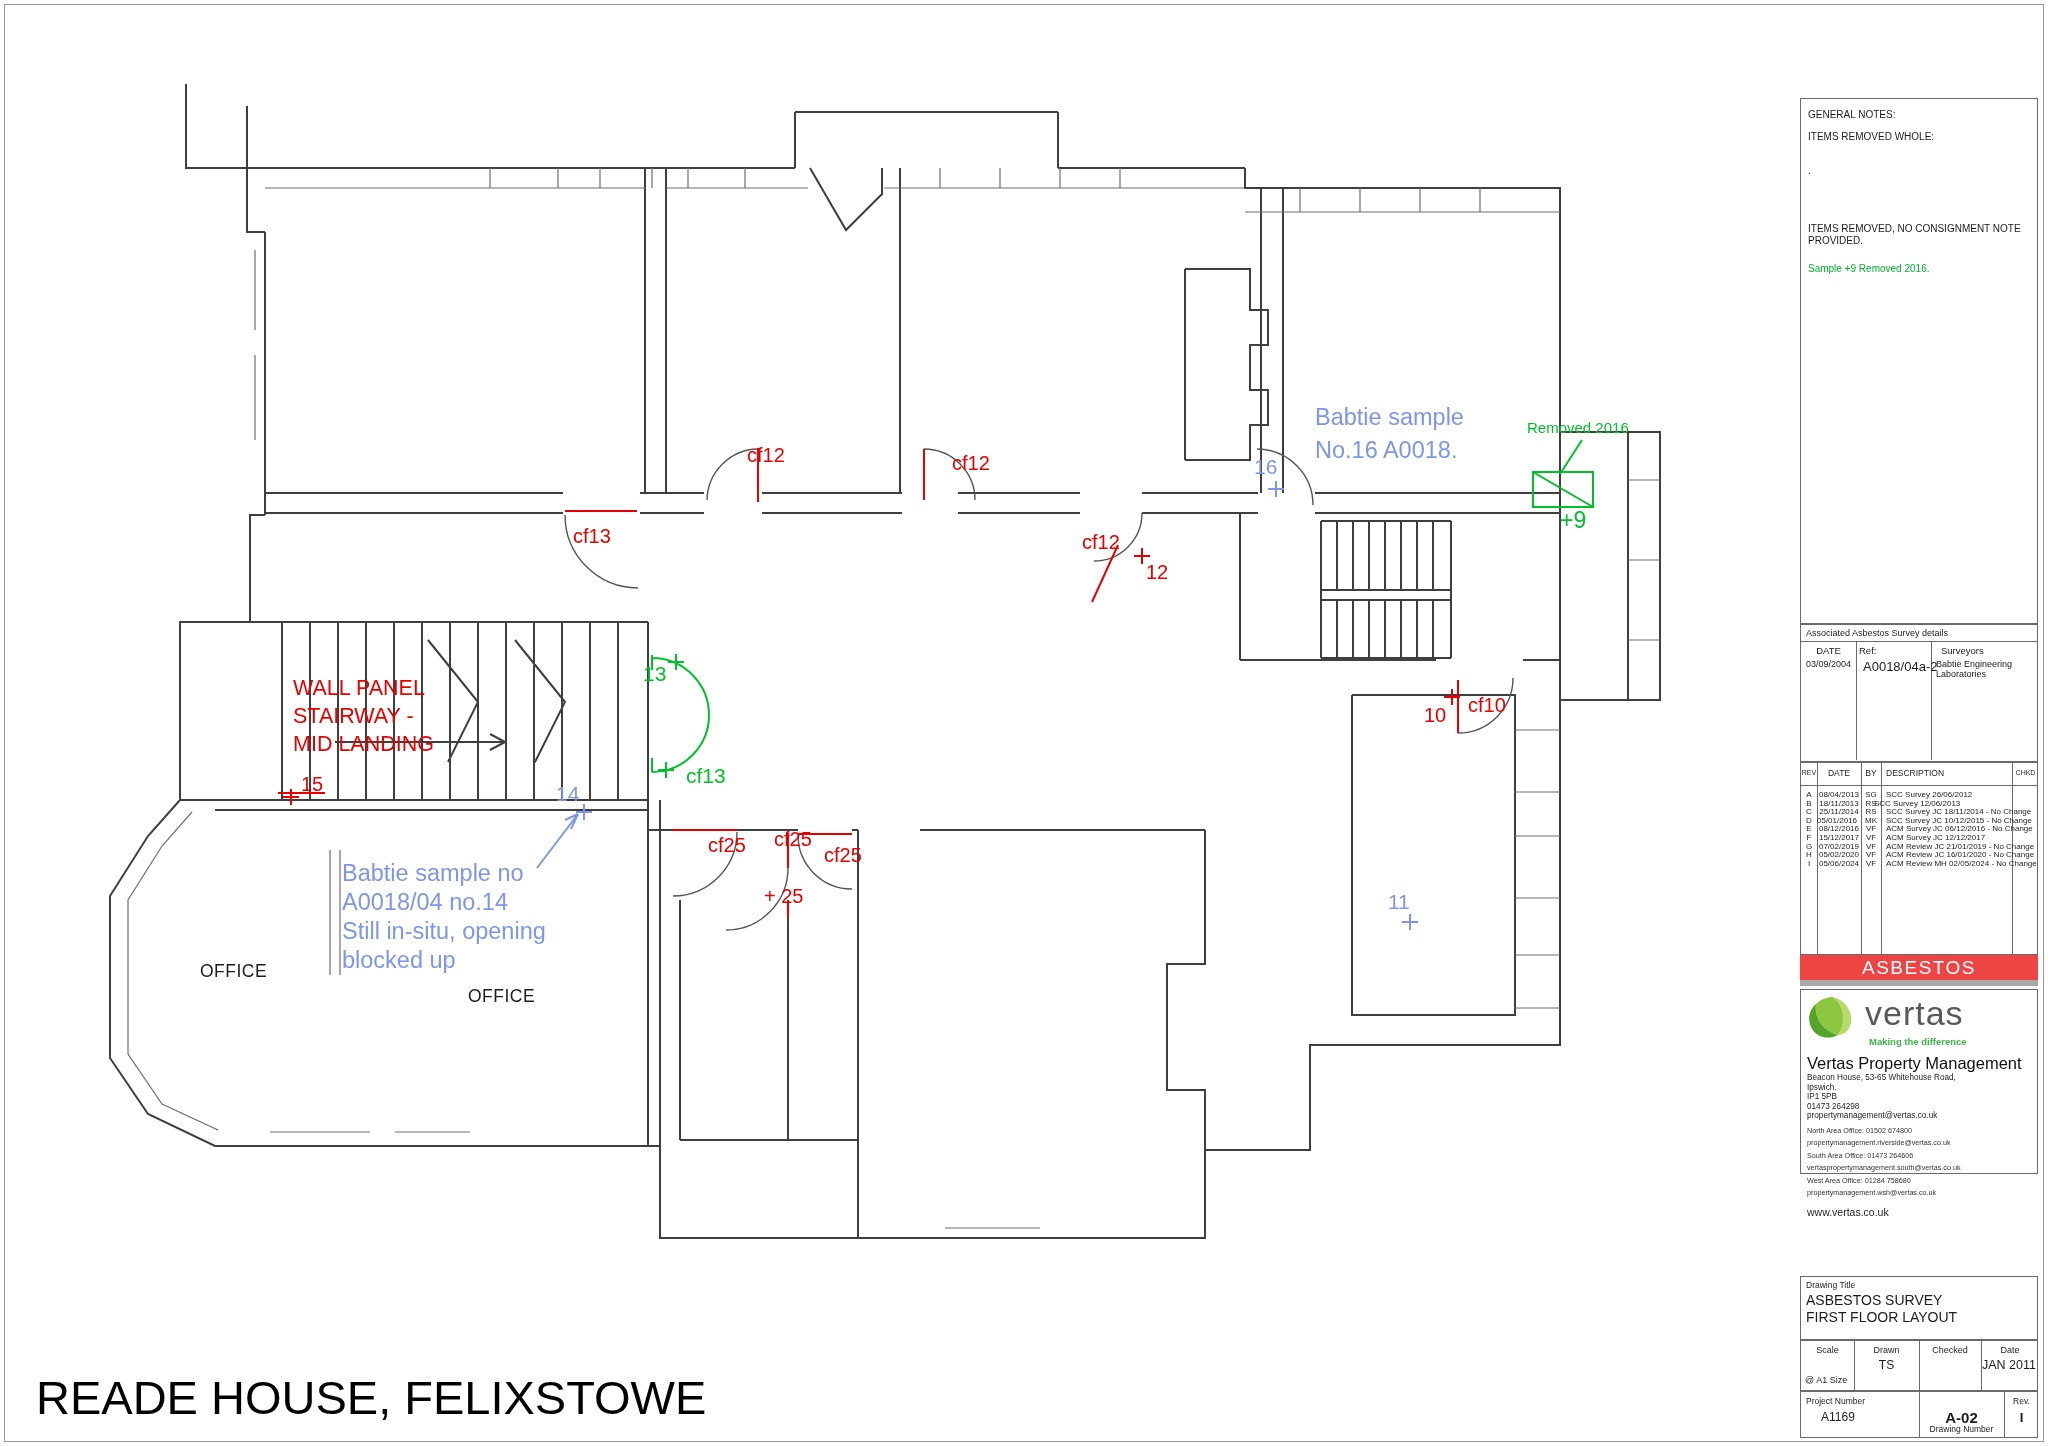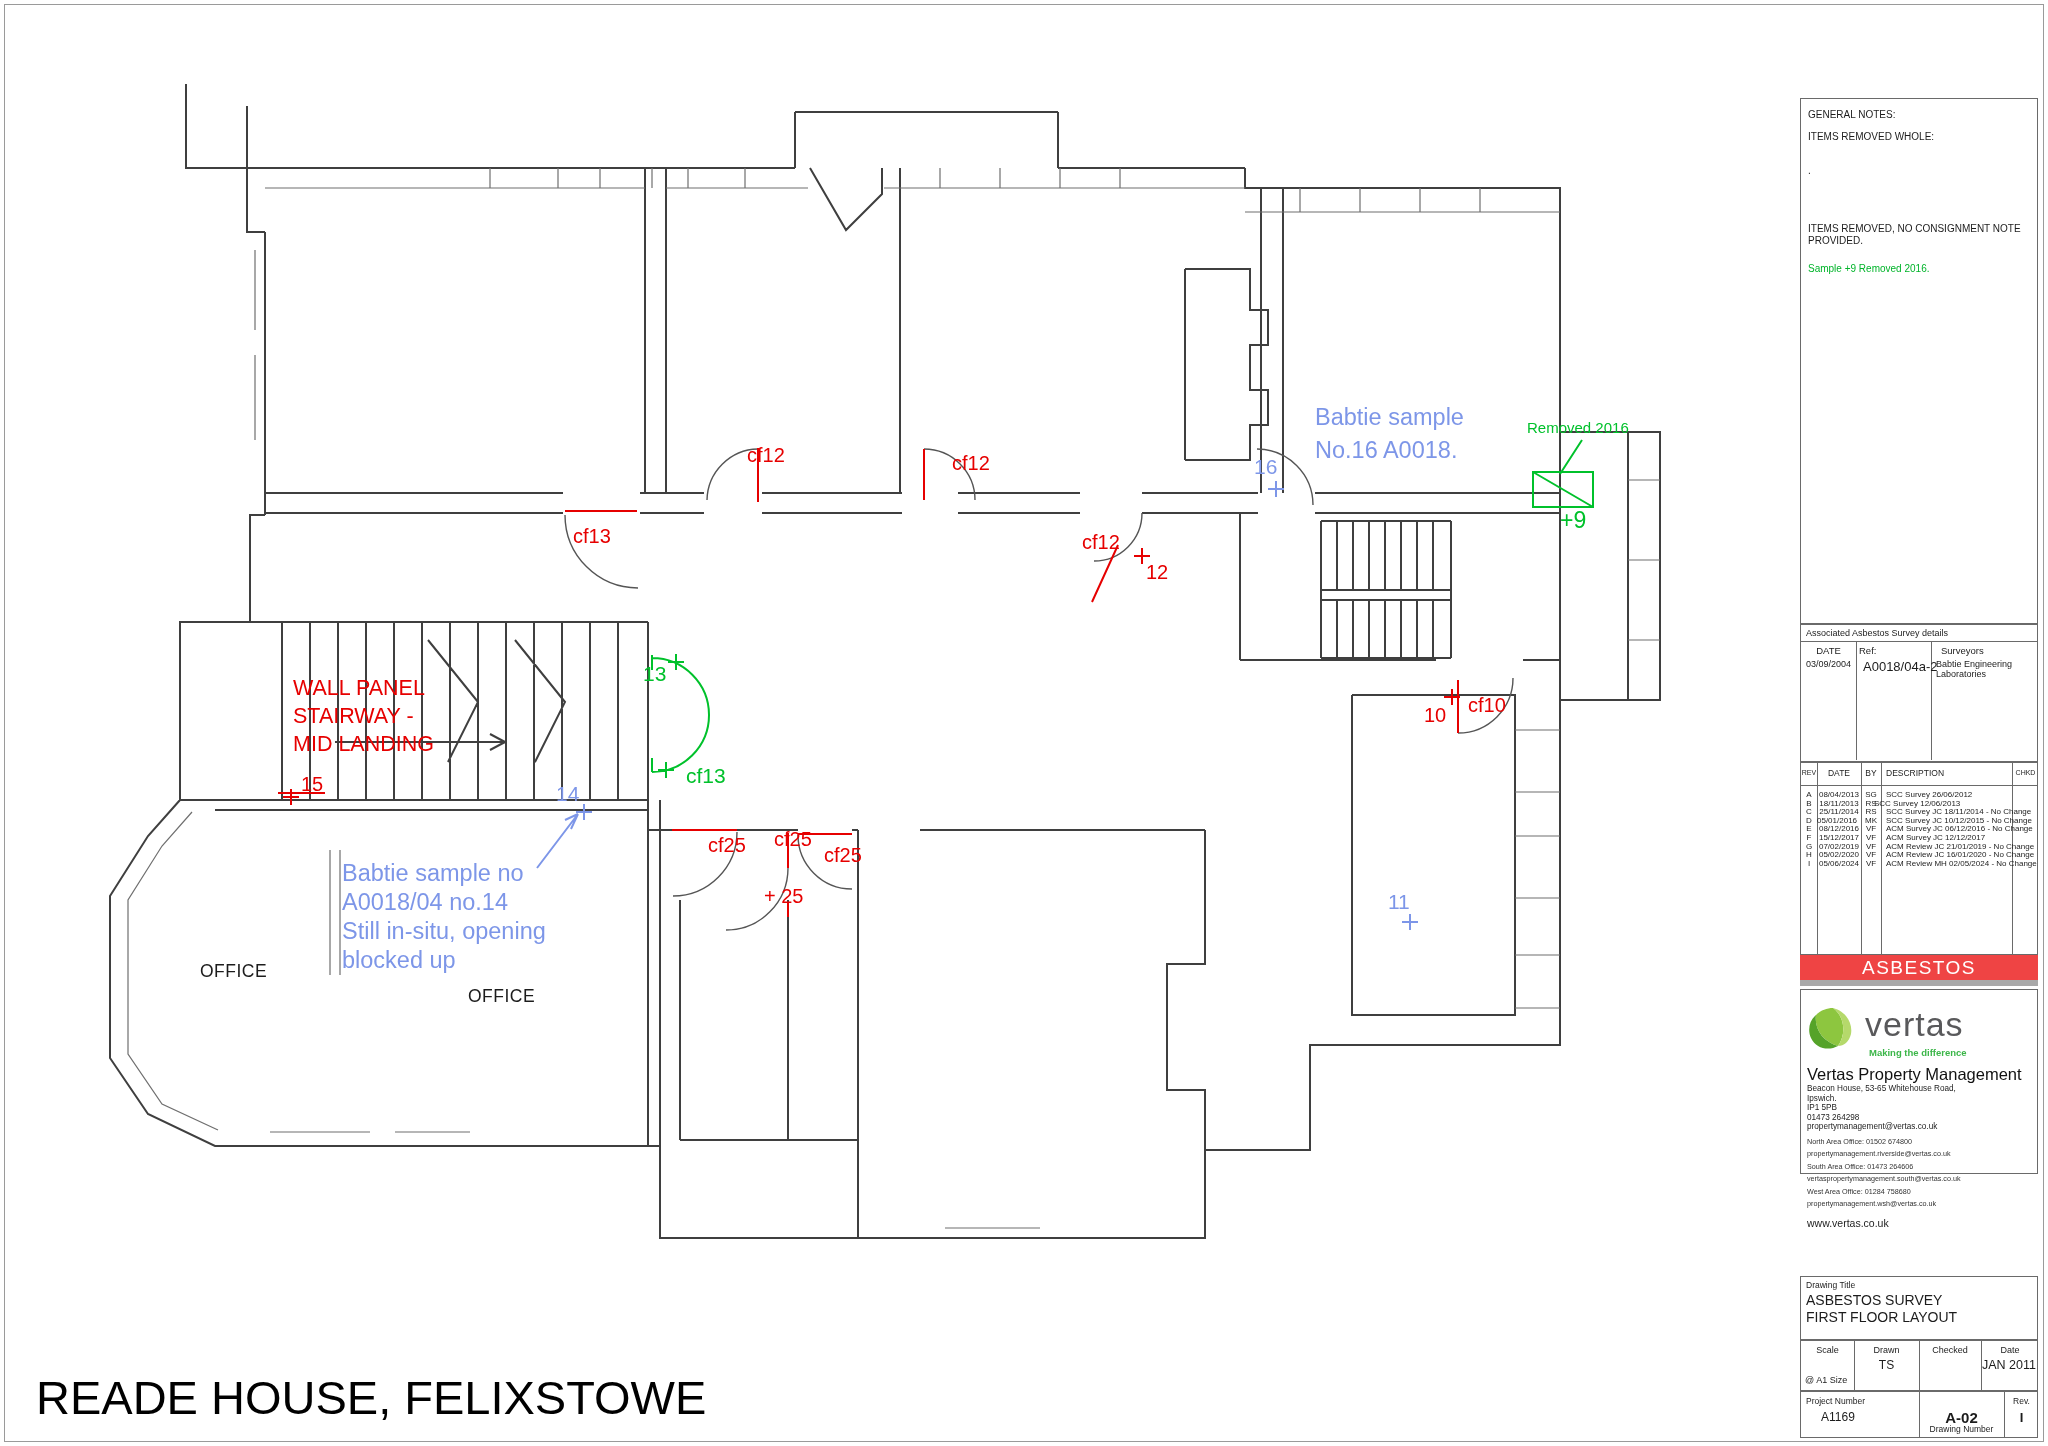--- a/index.html
+++ b/index.html
@@ -258,21 +258,21 @@
             <span class="cell" style="left:85px;">ACM Review MH 02/05/2024 - No Change</span>
         </div>
       </div>
     </div>
   </div>
 
   <div id="asb-banner">ASBESTOS</div>
   <div id="asb-strip"></div>
 
   <div class="tbbox" style="top:989px;height:185px;">
-    <div style="position:relative;height:64px;margin-top:11px;">
+    <div style="position:relative;height:64px;">
       <svg width="52" height="46" viewBox="0 0 52 46" style="position:absolute;left:6px;top:6px;">
         <path d="M26,1 C37,9 40,26 31,39 C16,35 7,22 9,8 C14,3 20,1 26,1 Z" fill="#8dc63f"></path>
         <path d="M9,8 C7,22 16,35 31,39 C22,44 9,42 4,31 C0,22 3,13 9,8 Z" fill="#55a329"></path>
         <path d="M31,39 C40,26 37,9 26,1 C38,4 46,15 44,27 C42,35 37,39 31,39 Z" fill="#b5d96b"></path>
       </svg>
       <span class="brand" style="position:absolute;left:64px;top:4px;">vertas</span>
       <span class="tagline" style="position:absolute;left:68px;top:46px;">Making the difference</span>
     </div>
     <div class="coname" style="padding-left:6px;">Vertas Property Management</div>
     <div class="coaddr" style="padding-left:6px;">Beacon House, 53-65 Whitehouse Road,</div>

